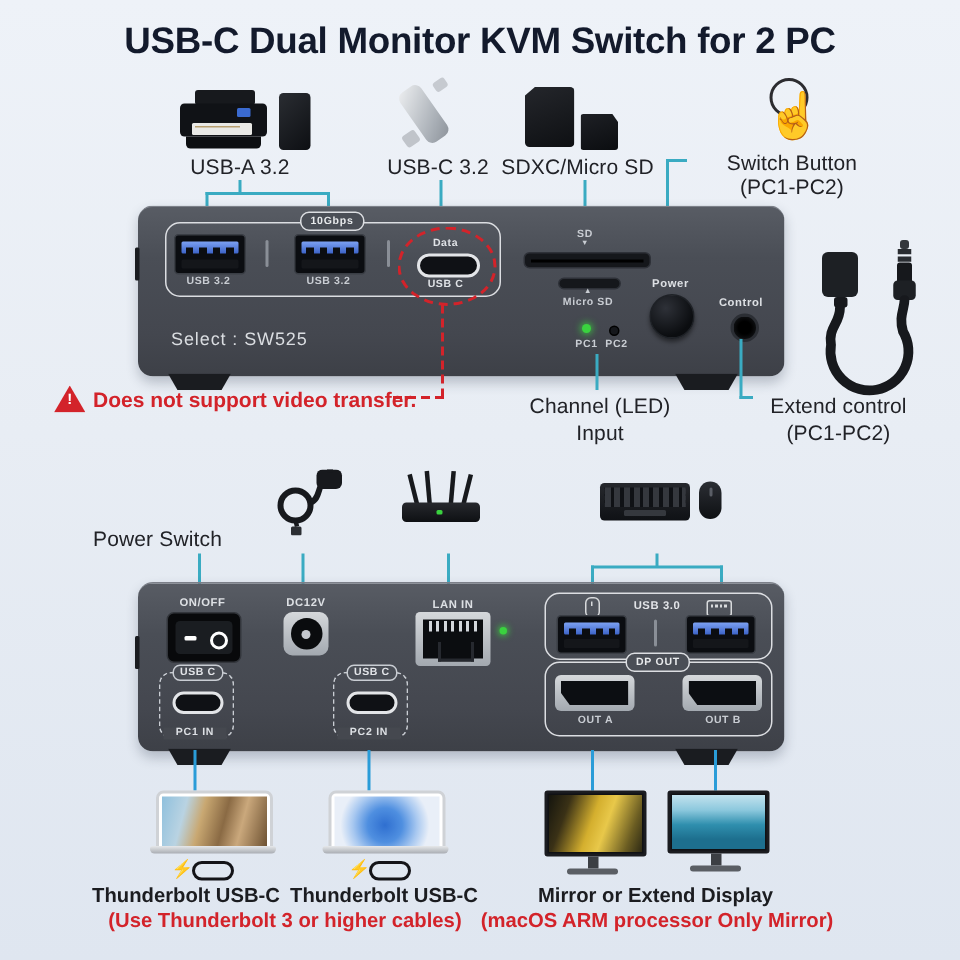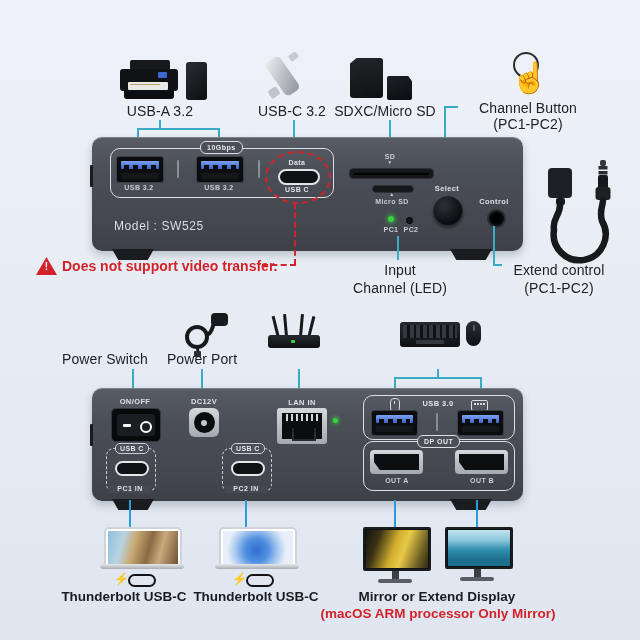--- a/index.html
+++ b/index.html
@@ -38,20 +38,21 @@
   .silver{background:linear-gradient(#d5d8db,#a3a9b0);border-radius:4px;}
   .reddash-v{border-left:2px dashed #d3232a;}
   .reddash-h{border-top:2px dashed #d3232a;}
   .screenframe{border:2px solid #cfd2d6;border-radius:5px 5px 2px 2px;background:#fff;}
 </style>
 </head>
 <body>
 
 <div class="canvas">
 
+  <div class="abs ctr" style="left:0;right:0;top:14px;font-size:24.5px;font-weight:800;color:#131a2c;letter-spacing:-.2px;">USB-C Dual Monitor KVM Switch for 2 PC</div>
 
   <div class="abs" style="left:120px;top:60px;width:60px;height:42px;">
     <div class="abs" style="left:10px;top:0;width:40px;height:10px;background:#17191d;border-radius:2px;"></div>
     <div class="abs" style="left:0;top:9px;width:58px;height:22px;background:#101216;border-radius:3px;"></div>
     <div class="abs" style="left:38px;top:12px;width:9px;height:6px;background:#3a6ad0;border-radius:1px;"></div>
     <div class="abs" style="left:8px;top:22px;width:40px;height:8px;background:#e9e9e6;border-radius:1px;"></div>
     <div class="abs" style="left:10px;top:24px;width:30px;height:1px;background:#b8a070;"></div>
     <div class="abs" style="left:4px;top:31px;width:50px;height:8px;background:#0c0e11;border-radius:0 0 3px 3px;"></div>
   </div>
   <div class="abs" style="left:186px;top:62px;width:21px;height:38px;background:linear-gradient(135deg,#2a2d32,#0d0f13);border-radius:3px;"></div>
@@ -67,21 +68,21 @@
 
   <div class="abs" style="left:505px;top:52px;width:44px;height:50px;">
     <div class="abs" style="left:8px;top:0;width:22px;height:22px;border:2px solid #2c2c30;border-radius:50%;"></div>
     <div class="abs" style="left:6px;top:9px;font-size:30px;line-height:34px;color:#2c2c30;">☝</div>
   </div>
 
   <div class="abs ctr lbl" style="left:100px;top:103px;width:120px;">USB-A 3.2</div>
   <div class="abs ctr lbl" style="left:232px;top:103px;width:120px;">USB-C 3.2</div>
   <div class="abs ctr lbl" style="left:315px;top:103px;width:140px;">SDXC/Micro SD</div>
   <div class="abs ctr lbl" style="left:458px;top:100px;width:140px;">
-    <div>Channel Button</div>
+    <div>Switch Button</div>
     <div>(PC1-PC2)</div>
   </div>
 
   <div class="abs tline" style="left:159px;top:120px;width:2px;height:8px;"></div>
   <div class="abs tline" style="left:137px;top:128px;width:83px;height:2px;"></div>
   <div class="abs tline" style="left:137px;top:128px;width:2px;height:26px;"></div>
   <div class="abs tline" style="left:218px;top:128px;width:2px;height:26px;"></div>
   <div class="abs tline" style="left:293px;top:120px;width:2px;height:32px;"></div>
   <div class="abs tline" style="left:389px;top:120px;width:2px;height:34px;"></div>
   <div class="abs tline" style="left:444px;top:106px;width:14px;height:2px;"></div>
@@ -123,26 +124,26 @@
     </div>
   <div class="abs slot" style="left:372px;top:185px;width:40px;height:6px;"></div>
   <div class="abs tiny" style="left:374px;top:192px;width:36px;font-size:5px;line-height:5px;">▲</div>
   <div class="abs tiny" style="left:364px;top:198px;width:56px;">Micro SD</div>
 
   <div class="abs led" style="left:388px;top:216px;width:6px;height:6px;background:#3ad23f;box-shadow:0 0 5px 1px rgba(58,210,63,.8);"></div>
   <div class="abs led" style="left:406px;top:217px;width:5px;height:5px;background:#15171b;border:1px solid #000;"></div>
   <div class="abs tiny" style="left:381px;top:226px;width:20px;">PC1</div>
   <div class="abs tiny" style="left:401px;top:226px;width:20px;">PC2</div>
 
-  <div class="abs tiny" style="left:428px;top:184px;width:38px;font-size:7.5px;color:#dde0e4;">Select</div>
+  <div class="abs tiny" style="left:428px;top:184px;width:38px;font-size:7.5px;color:#dde0e4;">Power</div>
   <div class="abs" style="left:433px;top:196px;width:28px;height:28px;border-radius:50%;background:radial-gradient(circle at 35% 30%,#2e3138,#0b0d10 70%);border:1px solid #1e2126;box-shadow:0 2px 3px rgba(0,0,0,.45);"></div>
   <div class="abs tiny" style="left:473px;top:197px;width:42px;font-size:7.5px;color:#dde0e4;">Control</div>
   <div class="abs" style="left:487px;top:209px;width:15px;height:15px;border-radius:50%;background:radial-gradient(circle,#000 40%,#1b1e22);border:2px solid #2b2e34;"></div>
 
-  <div class="abs" style="left:114px;top:219px;font-size:12px;color:#dadde1;letter-spacing:.6px;">Model : SW525</div>
+  <div class="abs" style="left:114px;top:219px;font-size:12px;color:#dadde1;letter-spacing:.6px;">Select : SW525</div>
 
   <div class="abs" style="left:543px;top:158px;width:75px;height:108px;">
     <svg width="75" height="108" viewBox="0 0 75 108">
       <rect x="5" y="10" width="24" height="30" rx="4" fill="#1d2024"></rect>
       <rect x="13" y="40" width="9" height="7" rx="2" fill="#17191d"></rect>
       <rect x="57" y="2" width="6" height="6" rx="2" fill="#34373c"></rect>
       <rect x="55.5" y="8" width="9" height="3.5" fill="#292c31"></rect>
       <rect x="55.5" y="13" width="9" height="3.5" fill="#292c31"></rect>
       <rect x="55" y="17" width="10" height="14" rx="2" fill="#16181c"></rect>
       <rect x="52.5" y="29" width="15" height="13" rx="3" fill="#1d2024"></rect>
@@ -152,22 +153,22 @@
 
   <div class="abs" style="left:36px;top:257px;width:21px;height:18px;background:#d3232a;clip-path:polygon(50% 0,100% 100%,0 100%);">
     <div class="abs ctr" style="left:0;right:0;top:4px;color:#fff;font-size:10px;font-weight:800;">!</div>
   </div>
   <div class="abs" style="left:62px;top:258px;font-size:14px;font-weight:700;color:#d3232a;text-align:right;">Does not support video transfer.</div>
   <div class="abs reddash-h" style="left:262px;top:264px;width:34px;"></div>
   <div class="abs reddash-v" style="left:294px;top:203px;height:62px;"></div>
 
   <div class="abs tline" style="left:397px;top:236px;width:2px;height:24px;"></div>
   <div class="abs ctr lbl" style="left:340px;top:261px;width:120px;line-height:18px;">
+    <div>Channel (LED)</div>
     <div>Input</div>
-    <div>Channel (LED)</div>
   </div>
   <div class="abs tline" style="left:493px;top:226px;width:2px;height:40px;"></div>
   <div class="abs tline" style="left:493px;top:264px;width:9px;height:2px;"></div>
   <div class="abs ctr lbl" style="left:484px;top:261px;width:150px;line-height:18px;">
     <div>Extend control</div>
     <div>(PC1-PC2)</div>
   </div>
 
   <div class="abs" style="left:182px;top:313px;width:48px;height:44px;">
     <svg width="48" height="44" viewBox="0 0 48 44">
@@ -189,21 +190,20 @@
   </div>
   <div class="abs" style="left:400px;top:322px;width:60px;height:25px;background:linear-gradient(#26282d,#0f1115);border-radius:3px;">
     <div class="abs" style="left:3px;right:3px;top:3px;height:13px;background:repeating-linear-gradient(90deg,#35383e 0 4px,#0f1115 4px 6.5px),repeating-linear-gradient(0deg,#35383e 0 3px,rgba(0,0,0,0) 3px 4.5px);"></div>
     <div class="abs" style="left:16px;right:16px;bottom:3px;height:4px;background:#35383e;border-radius:1px;"></div>
   </div>
   <div class="abs" style="left:466px;top:321px;width:15px;height:25px;background:linear-gradient(#2b2e34,#0e1013);border-radius:8px;">
     <div class="abs" style="left:6.5px;top:4px;width:2px;height:6px;background:#5a5e66;border-radius:1px;"></div>
   </div>
 
   <div class="abs ctr lbl" style="left:45px;top:351px;width:120px;">Power Switch</div>
-  <div class="abs ctr lbl" style="left:142px;top:351px;width:120px;">Power Port</div>
 
   <div class="abs tline" style="left:132px;top:369px;width:2px;height:21px;"></div>
   <div class="abs tline" style="left:201px;top:369px;width:2px;height:21px;"></div>
   <div class="abs tline" style="left:298px;top:369px;width:2px;height:21px;"></div>
   <div class="abs tline" style="left:437px;top:369px;width:2px;height:9px;"></div>
   <div class="abs tline" style="left:394px;top:377px;width:88px;height:2px;"></div>
   <div class="abs tline" style="left:394px;top:377px;width:2px;height:17px;"></div>
   <div class="abs tline" style="left:480px;top:377px;width:2px;height:17px;"></div>
 
   <div class="abs device" style="left:92px;top:388px;width:431px;height:112px;"></div>
@@ -295,20 +295,21 @@
     <span class="abs" style="left:6px;top:-1px;font-size:12px;color:#141418;">⚡</span>
     <span class="abs" style="left:20px;top:1px;width:24px;height:9px;border:2.5px solid #141418;border-radius:7px;"></span>
   </div>
   <div class="abs" style="left:226px;top:573px;width:68px;height:14px;">
     <span class="abs" style="left:6px;top:-1px;font-size:12px;color:#141418;">⚡</span>
     <span class="abs" style="left:20px;top:1px;width:24px;height:9px;border:2.5px solid #141418;border-radius:7px;"></span>
   </div>
 
   <div class="abs ctr lbl2" style="left:60px;top:589px;width:128px;">Thunderbolt USB-C</div>
   <div class="abs ctr lbl2" style="left:192px;top:589px;width:128px;">Thunderbolt USB-C</div>
+  <div class="abs ctr note" style="left:58px;top:606px;width:264px;">(Use Thunderbolt 3 or higher cables)</div>
 
   <div class="abs" style="left:363px;top:527px;width:64px;height:54px;">
     <div class="abs" style="left:0;top:0;width:64px;height:40px;background:#101114;border:2px solid #1b1c20;border-radius:2px;">
       <div class="abs" style="left:1px;top:1px;right:1px;bottom:1px;background:linear-gradient(110deg,#15150e 0%,#3a3116 20%,#d4af2e 46%,#e8c84a 60%,#6a5c22 85%,#2e2a14 100%);"></div>
     </div>
     <div class="abs" style="left:29px;top:44px;width:7px;height:8px;background:#3c3f44;"></div>
     <div class="abs" style="left:15px;top:52px;width:34px;height:3.5px;background:#5a5e64;border-radius:2px;"></div>
   </div>
   <div class="abs" style="left:445px;top:527px;width:64px;height:54px;">
     <div class="abs" style="left:0;top:0;width:64px;height:38px;background:#101114;border:2px solid #1b1c20;border-radius:2px;">

